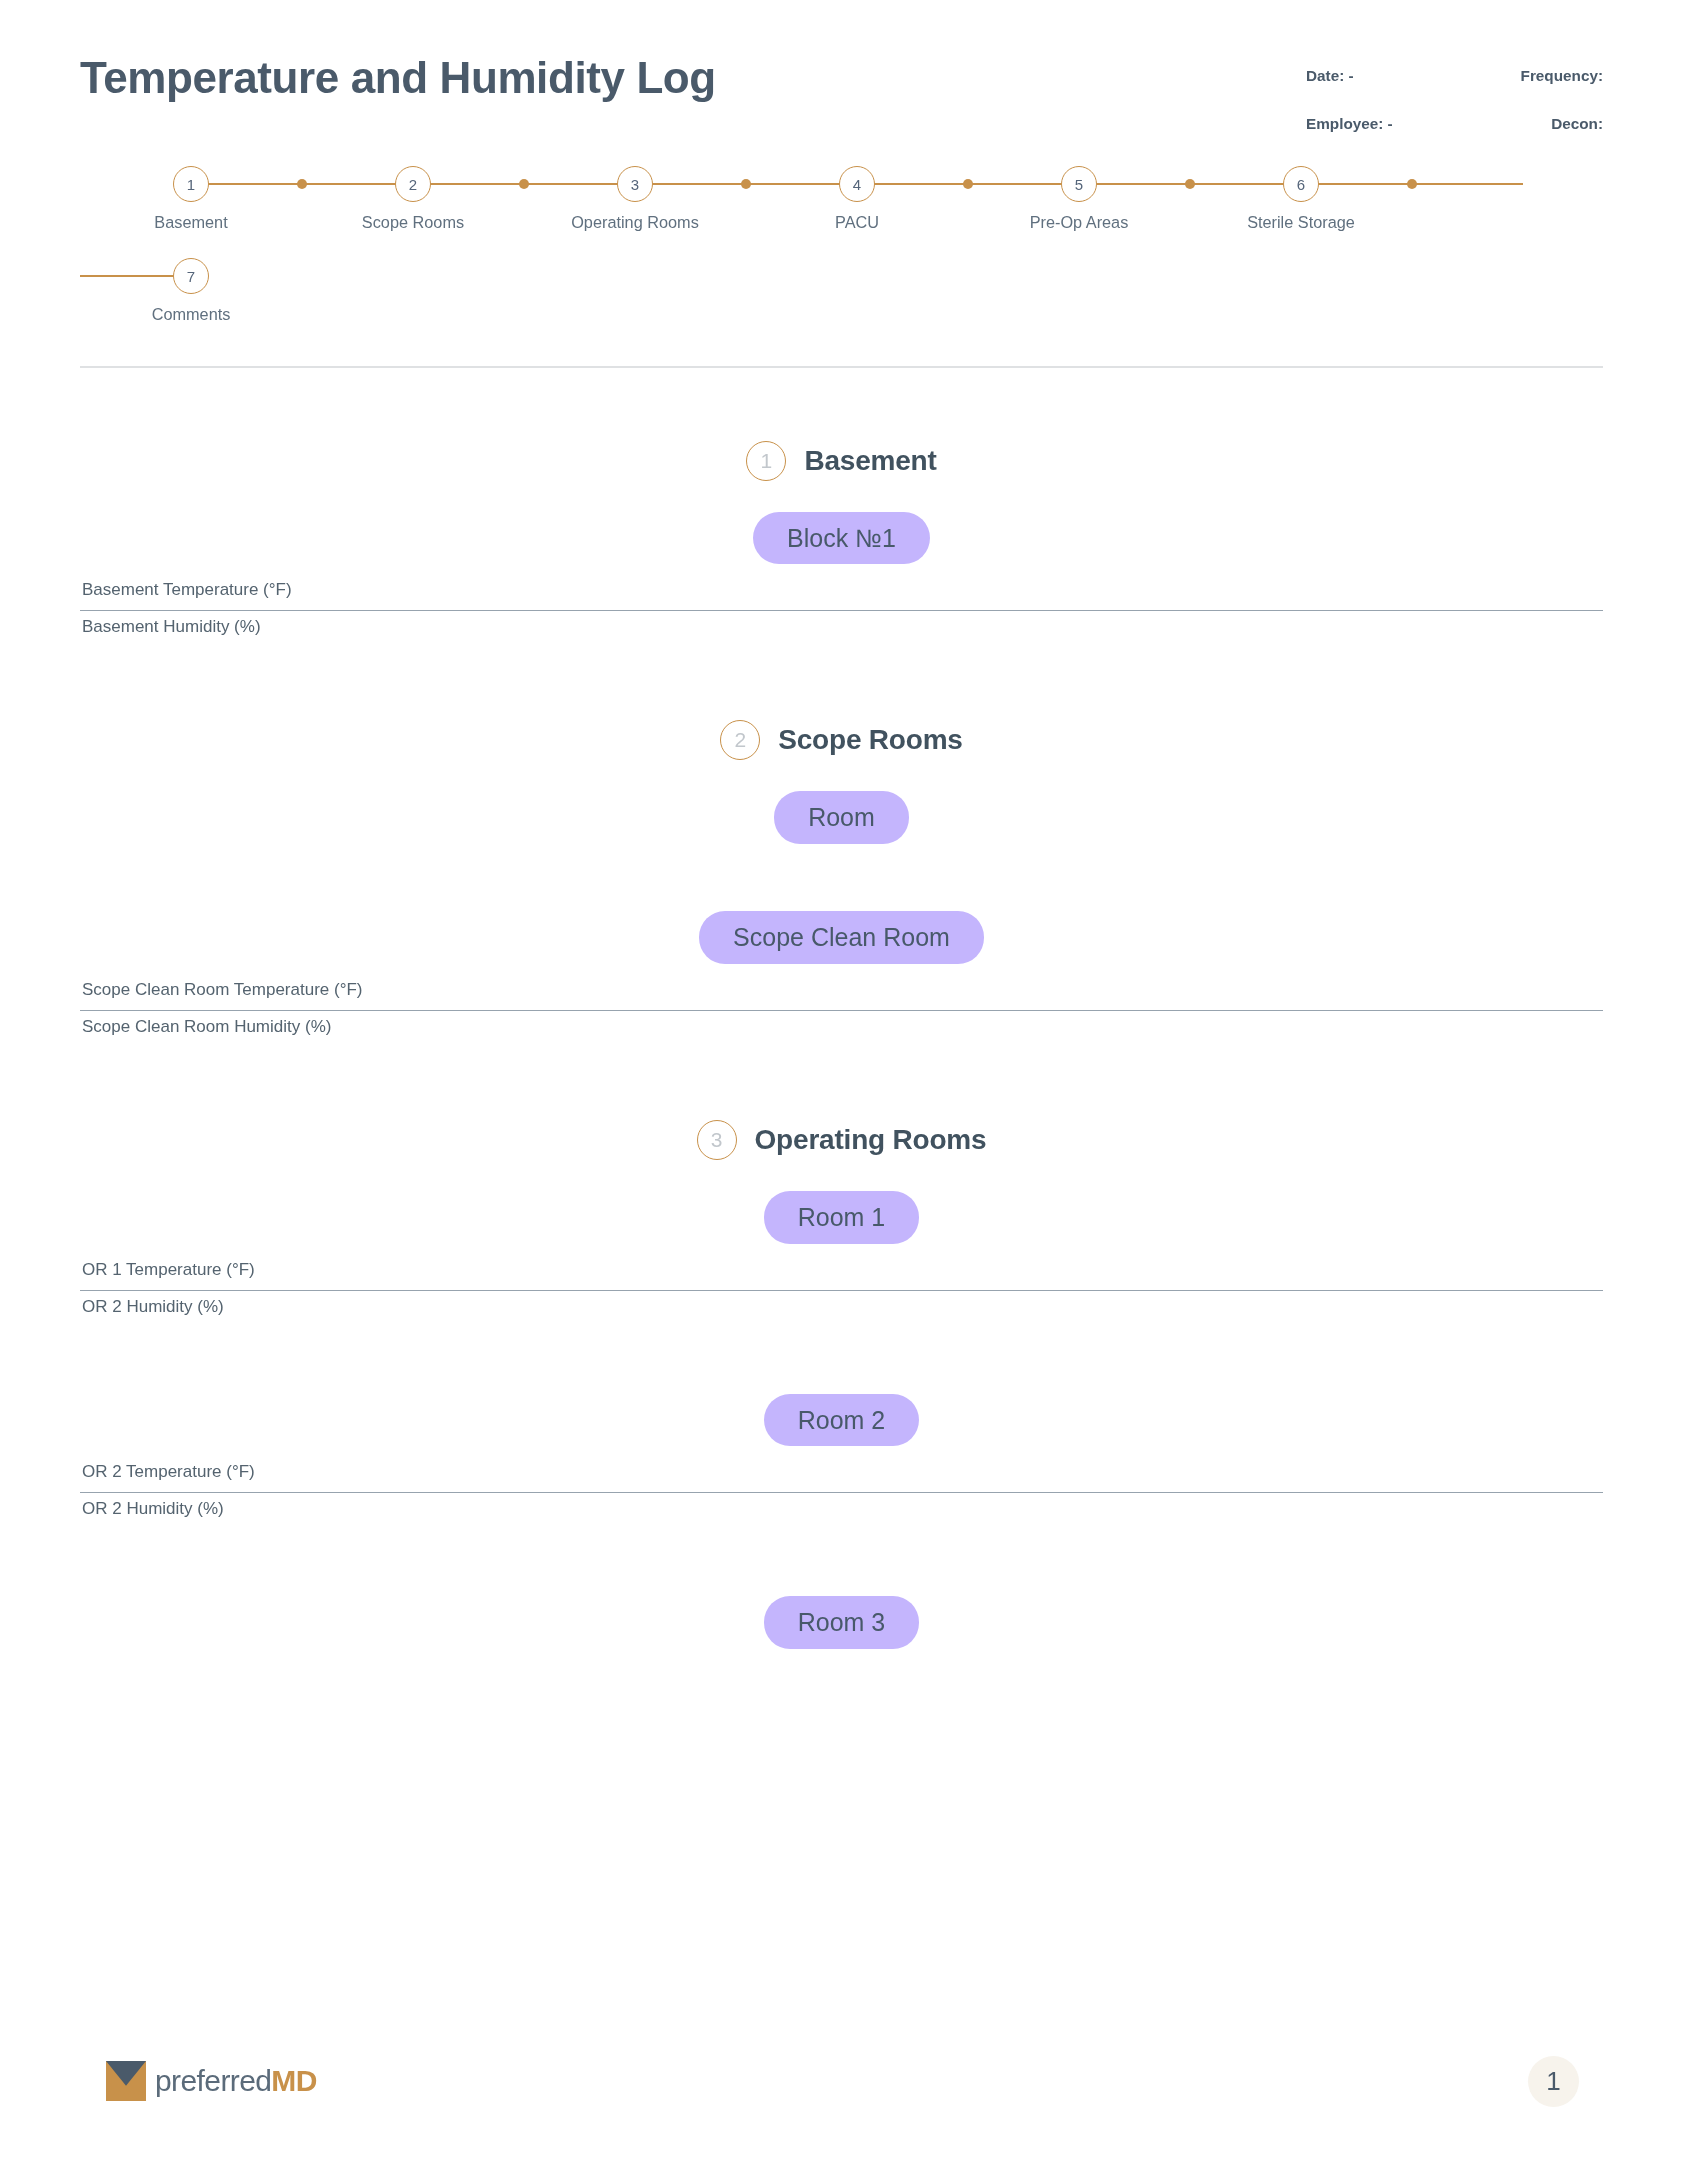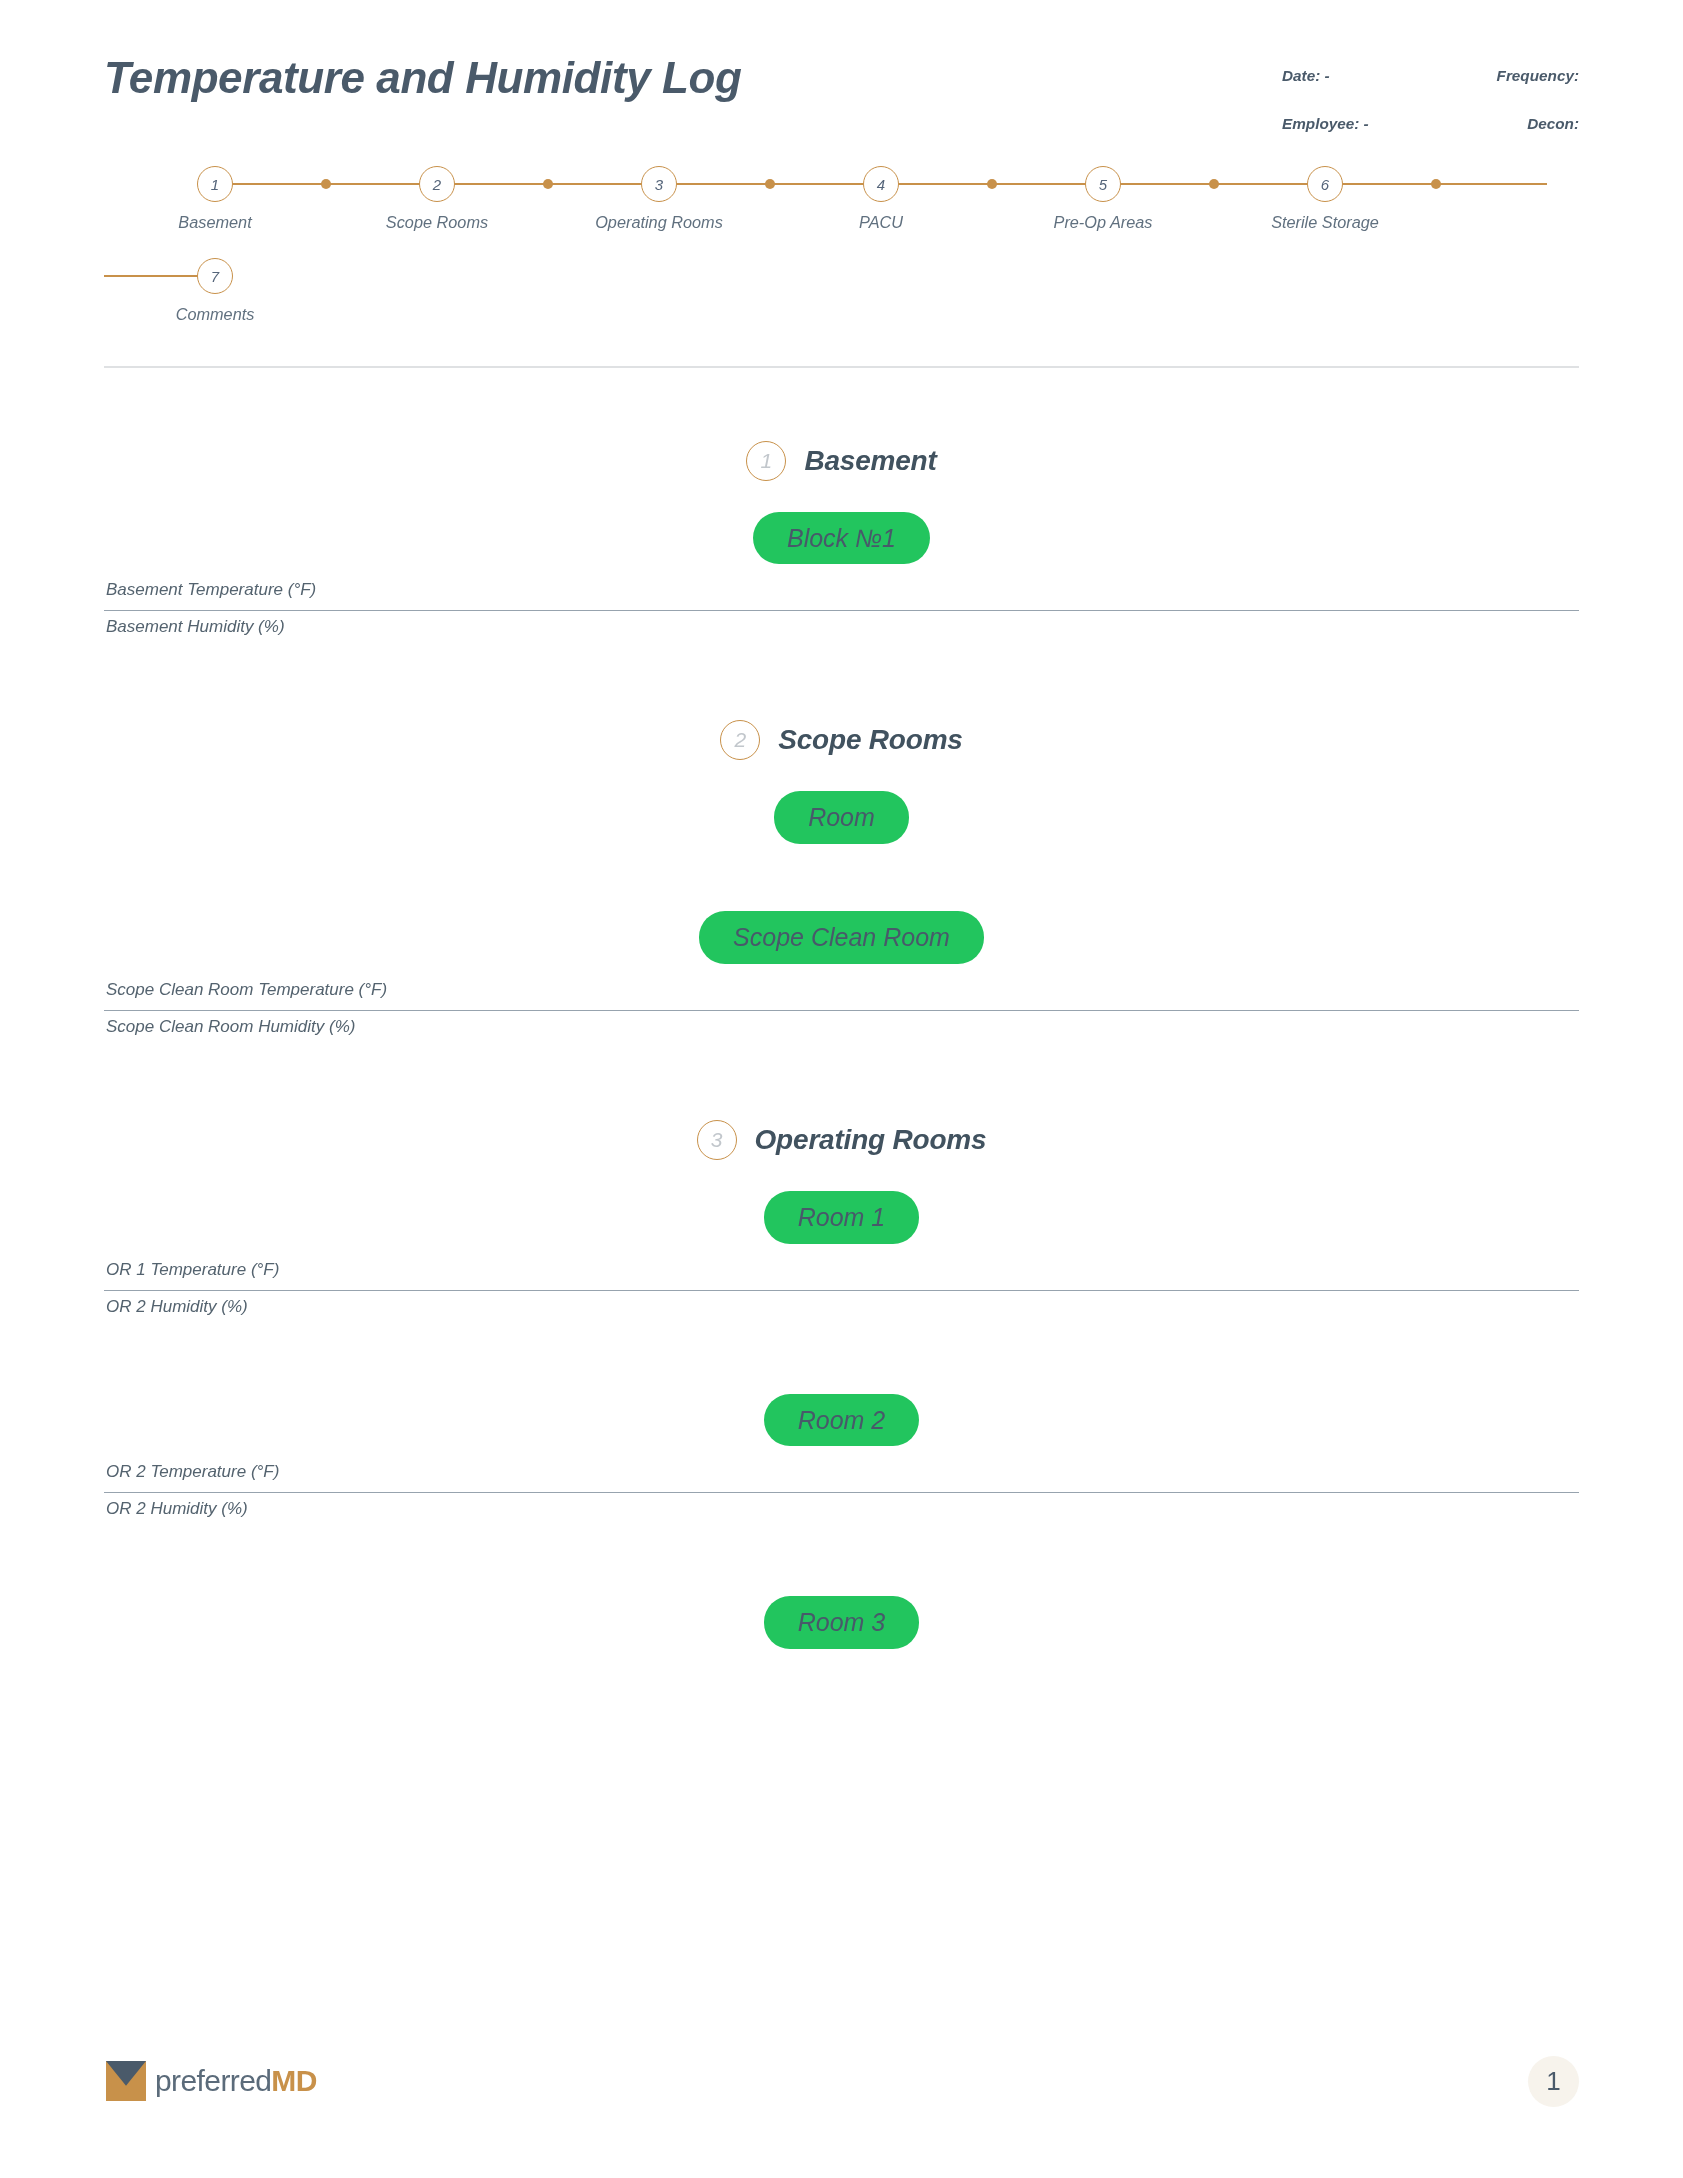--- a/index.html
+++ b/index.html
@@ -9,22 +9,21 @@
     height: 2178px;
     background: #ffffff;
     font-family: "Liberation Sans", sans-serif;
     position: relative;
     overflow: hidden;
   }
 
   .page {
     position: absolute;
     inset: 0;
-    padding: 0 104px;
-    font-style: italic;
+    padding: 0 80px;
   }
 
   
   .header {
     position: relative;
     padding-top: 53px;
     height: 158px;
   }
   .doc-title {
     font-size: 44px;
@@ -154,21 +153,21 @@
     color: #41525f;
     letter-spacing: -0.2px;
   }
 
   .pill-wrap {
     display: flex;
     justify-content: center;
     margin-top: 31px;
   }
   .pill {
-    background: #22c55e;
+    background: #c4b5fd;
     border-radius: 26px;
     padding: 12px 34px;
     font-size: 25px;
     color: #48596a;
     line-height: 1.15;
   }
 
   .fields { margin-top: 10px; }
   .field-row {
     padding: 6px 0 10px 2px;

